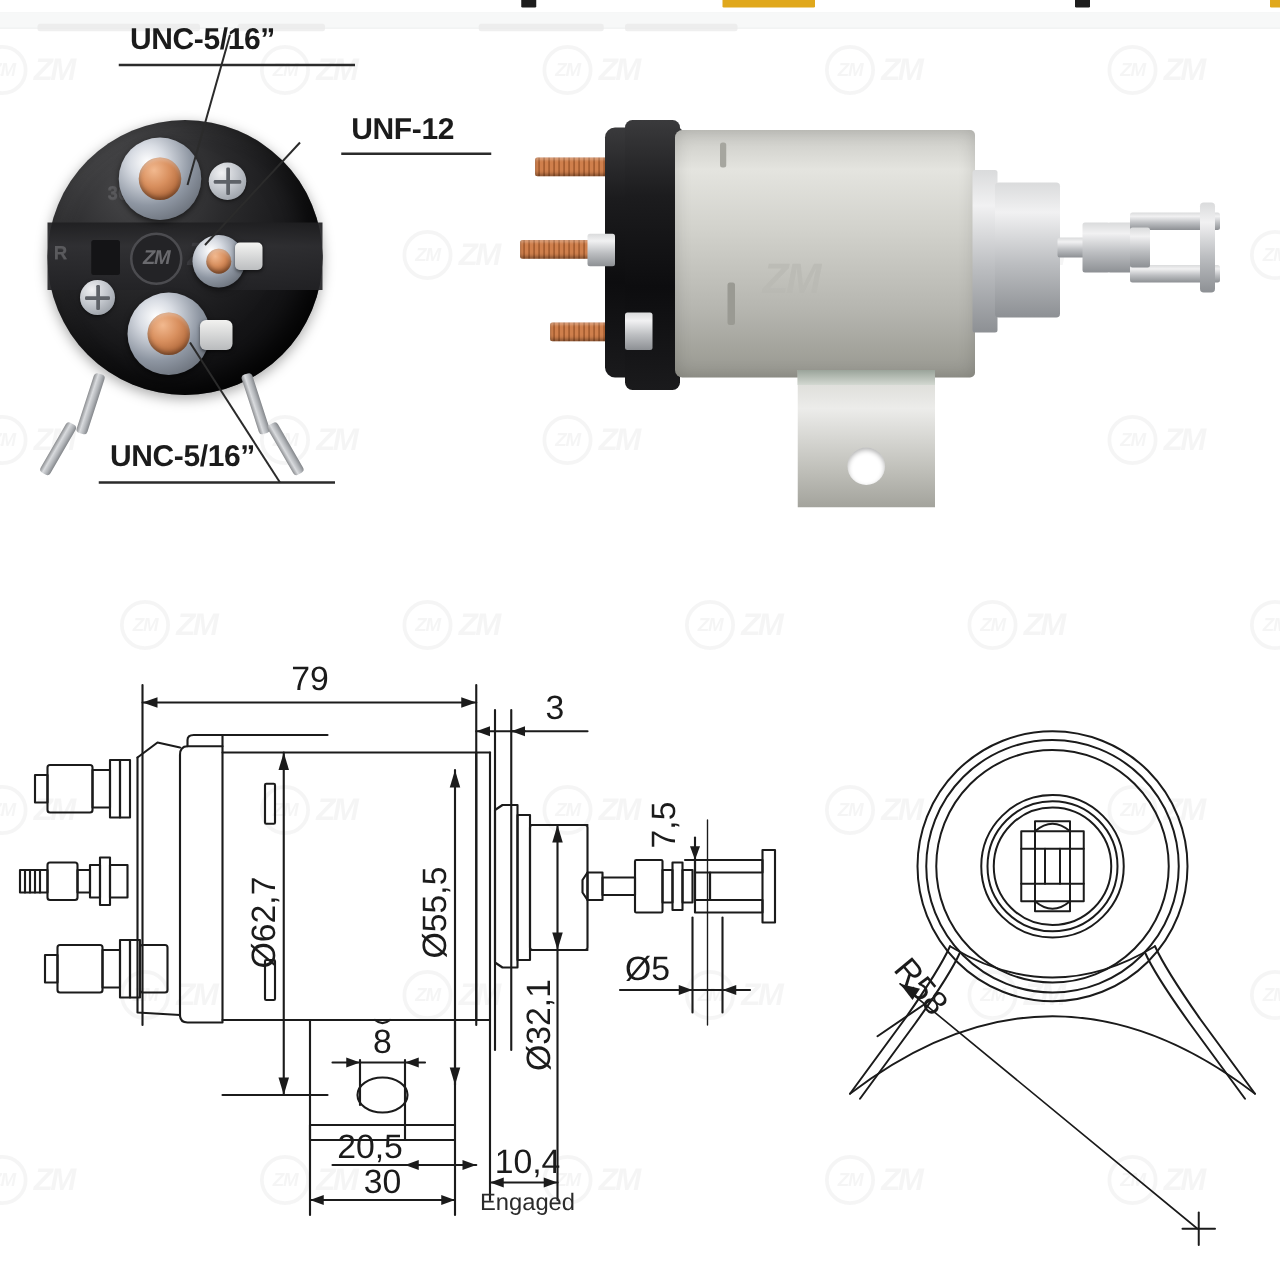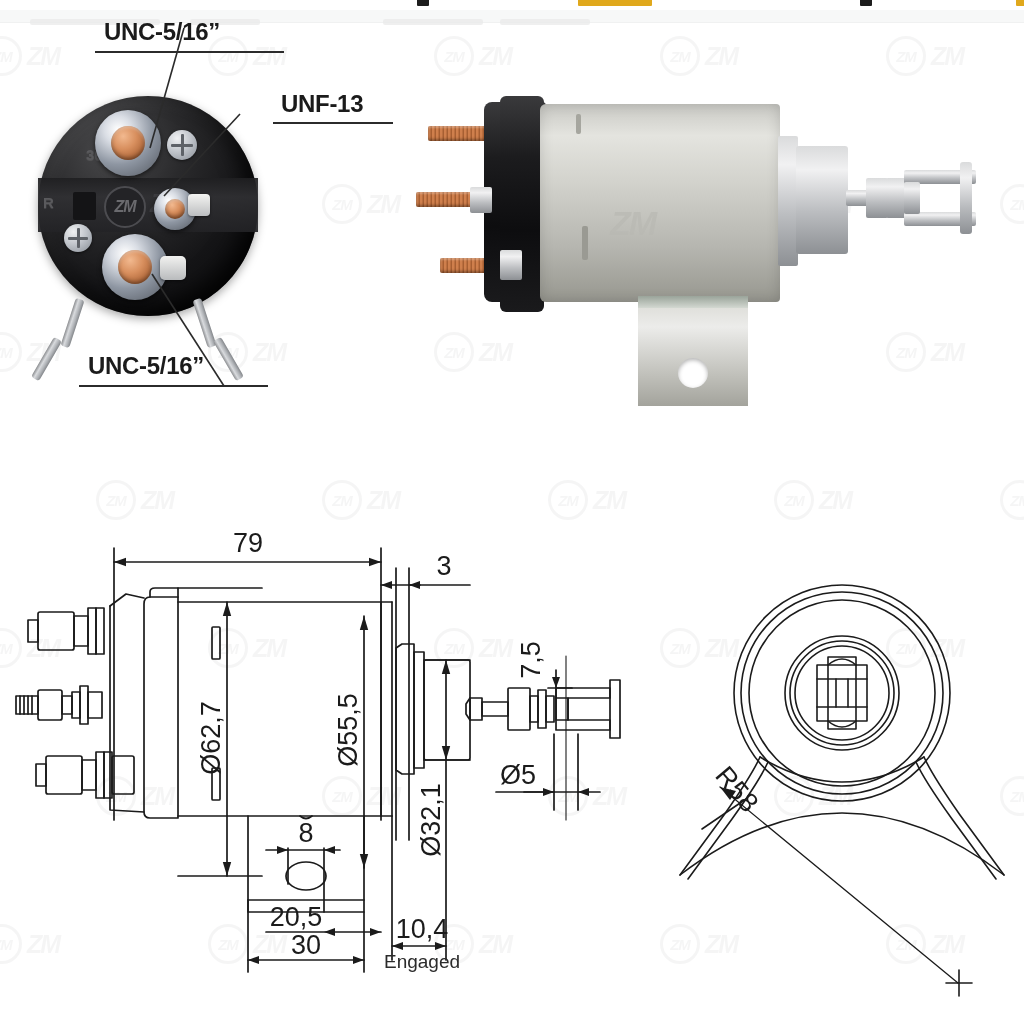--- a/index.html
+++ b/index.html
@@ -440,21 +440,21 @@
       <svg class="dwg-svg" width="280" height="300" style="overflow:visible;">
         <line x1="160" y1="-58" x2="126" y2="62" stroke="#2b2b2b" stroke-width="1.6"></line>
         <line x1="216" y1="28" x2="140" y2="110" stroke="#2b2b2b" stroke-width="1.6"></line>
         <line x1="200" y1="300" x2="128" y2="188" stroke="#2b2b2b" stroke-width="1.6"></line>
       </svg>
     </div>
 
     <span class="callout-label" style="left:104px; top:18px;">UNC-5/16”</span>
     <div class="callout-rule" style="left:95px; top:51px; width:189px;"></div>
 
-    <span class="callout-label" style="left:281px; top:90px;">UNF-13</span>
+    <span class="callout-label" style="left:281px; top:90px;">UNF-12</span>
     <div class="callout-rule" style="left:273px; top:122px; width:120px;"></div>
 
     <span class="callout-label" style="left:88px; top:352px;">UNC-5/16”</span>
     <div class="callout-rule" style="left:79px; top:385px; width:189px;"></div>
 
     <div class="panel" id="photo-side">
 
       <div class="copper-bolt" style="left:28px; top:48px; width:64px; height:15px;"></div>
       <div class="copper-bolt" style="left:16px; top:114px; width:66px; height:15px;"></div>
       <div class="copper-bolt" style="left:40px; top:180px; width:64px; height:15px;"></div>

